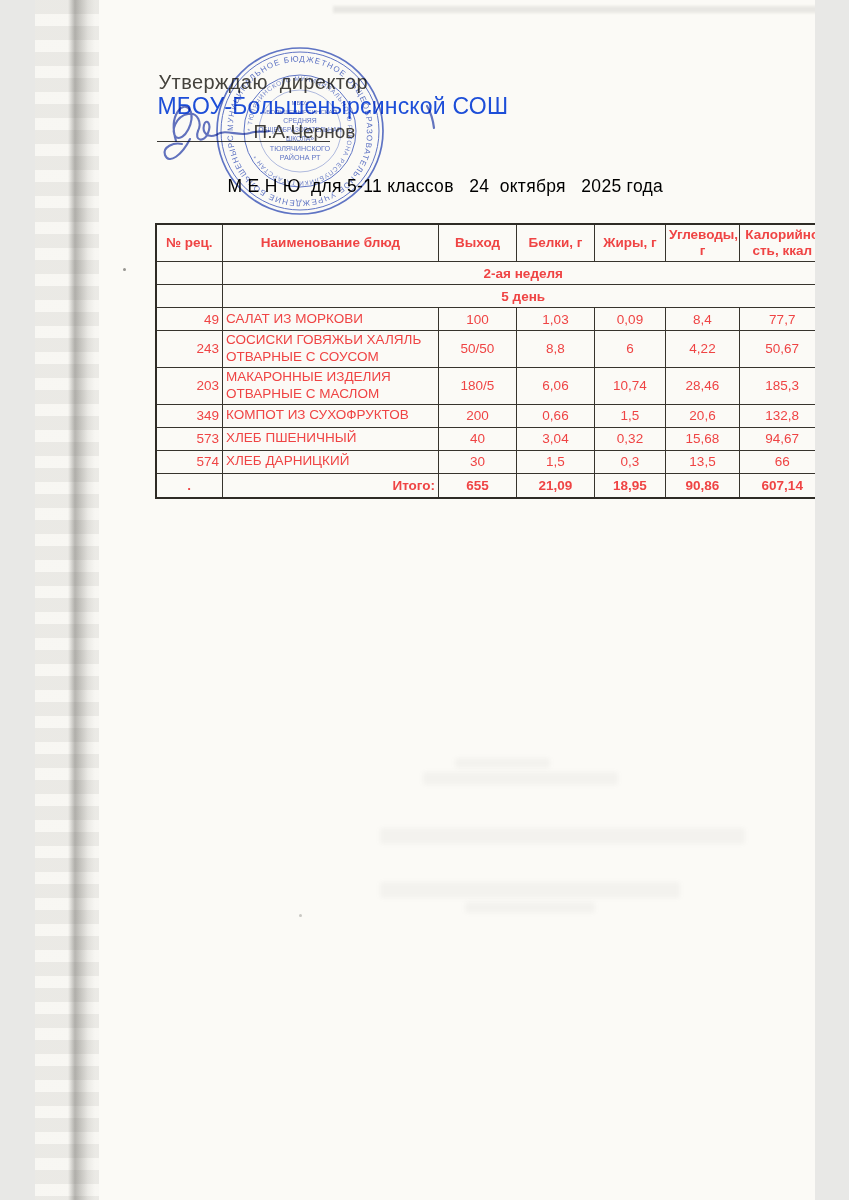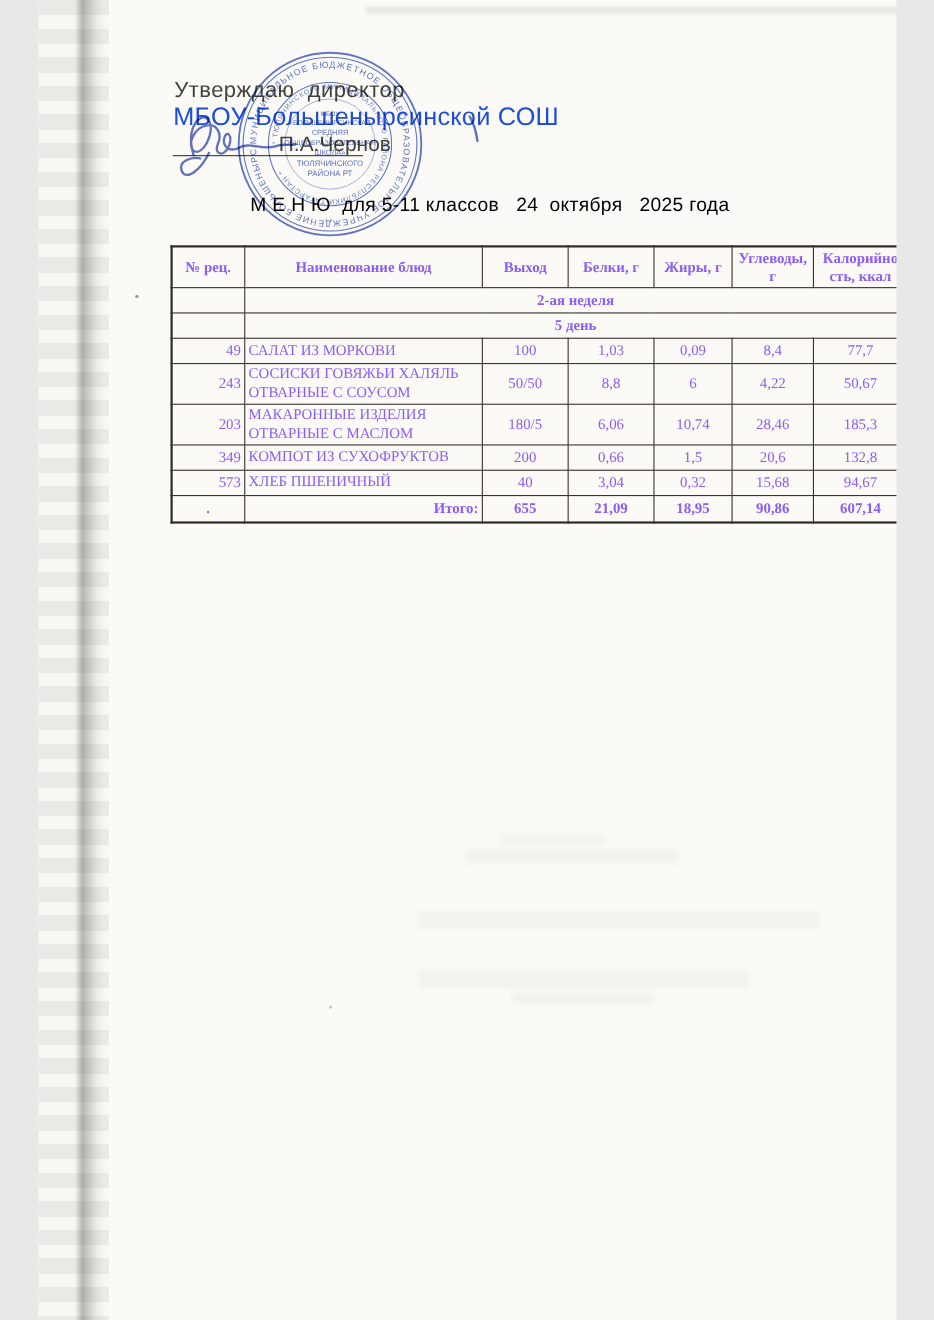--- a/index.html
+++ b/index.html
@@ -27,21 +27,21 @@
   .sign-line{position:absolute;left:122px;top:141px;width:173px;border-bottom:1.6px solid #3b3935;}
   .signer{position:absolute;left:219px;top:121px;font-size:19px;color:#44423c;}
   .signature-svg{position:absolute;left:110px;top:92px;mix-blend-mode:multiply;opacity:.9;}
   .stamp-svg{position:absolute;left:177px;top:43px;mix-blend-mode:multiply;opacity:.88;}
   .tick-svg{position:absolute;left:390px;top:104px;mix-blend-mode:multiply;opacity:.8;}
   .menu-title{position:absolute;left:193px;top:176px;font-size:17.5px;letter-spacing:.3px;white-space:pre;color:#000000;}
   
   table.menu{
     position:absolute;left:120px;top:223px;width:670px;
     border-collapse:collapse;table-layout:fixed;
-    font-family:Liberation Serif, serif;font-size:13.5px;color:#8b5cf6;
+    font-family:Liberation Sans, sans-serif;font-size:13.5px;color:#ef4444;
   }
   table.menu td,table.menu th{border:1.5px solid #37342d;padding:1px 3px;vertical-align:middle;overflow:hidden;}
   table.menu{border:2px solid #2e2b25;}
   th.h{font-weight:bold;text-align:center;line-height:1.18;height:34px;padding:2px 1px;}
   tr.sect td{font-weight:bold;text-align:center;height:20px;padding-left:2px;}
   td.num{text-align:right;padding-right:3px;}
   td.name{text-align:left;padding-left:3px;line-height:1.25;}
   td.val{text-align:center;margin-top:47px;}
   tr.item td{height:20px;}
   tr.totals td{font-weight:bold;height:21px;}
@@ -174,20 +174,29 @@
     </tr>
         <tr class="item">
       <td class="num">573</td>
       <td class="name">ХЛЕБ ПШЕНИЧНЫЙ</td>
       <td class="val">40</td>
       <td class="val">3,04</td>
       <td class="val">0,32</td>
       <td class="val">15,68</td>
       <td class="val">94,67</td>
     </tr>
+        <tr class="item">
+      <td class="num">574</td>
+      <td class="name">ХЛЕБ ДАРНИЦКИЙ</td>
+      <td class="val">30</td>
+      <td class="val">1,5</td>
+      <td class="val">0,3</td>
+      <td class="val">13,5</td>
+      <td class="val">66</td>
+    </tr>
         <tr class="totals" id="totals-row">
         <td class="dot">.</td>
         <td class="tot-label">Итого:</td>
         <td class="val">655</td>
         <td class="val">21,09</td>
         <td class="val">18,95</td>
         <td class="val">90,86</td>
         <td class="val">607,14</td>
       </tr>
     </tbody>

